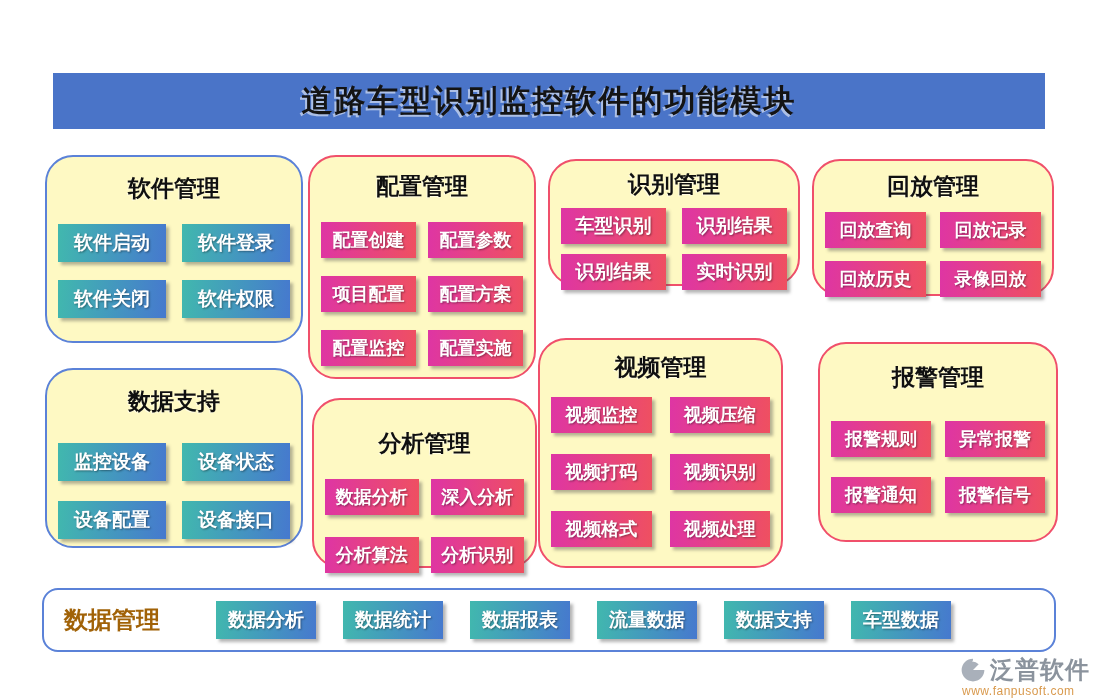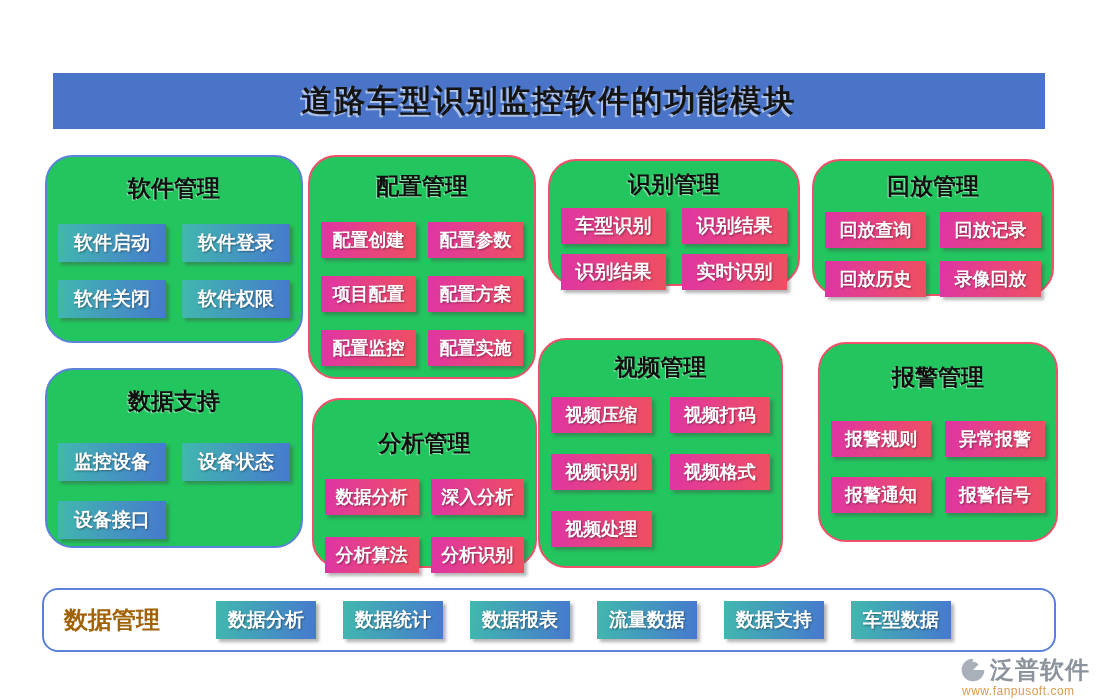--- a/index.html
+++ b/index.html
@@ -6,21 +6,21 @@
   .stage{position:relative;width:1100px;height:700px;background:#ffffff;overflow:hidden;
          font-family:"Liberation Sans",sans-serif;}
 
   
   .banner{position:absolute;left:53px;top:73px;width:992px;height:56px;background:#4a74c8;
           display:flex;align-items:center;justify-content:center;}
   .banner-title{font-family:"Liberation Serif",serif;font-size:31px;font-weight:bold;color:#141414;
           letter-spacing:2px;text-shadow:-2px 2px 0 rgba(255,255,255,.55);white-space:nowrap;}
 
   
-  .card{position:absolute;background:#22c55e;border-radius:28px;display:flex;flex-direction:column;
+  .card{position:absolute;background:#fef9c3;border-radius:28px;display:flex;flex-direction:column;
         align-items:center;box-sizing:border-box;}
   .card.blue{border:2px solid #5b82d8;}
   .card.pink{border:2px solid #f0506b;}
   .card-title{font-family:"Liberation Serif",serif;font-size:23px;font-weight:bold;color:#101010;
         text-align:center;text-shadow:-1px 1px 0 rgba(255,255,255,.5);}
   .btn-grid{display:grid;grid-template-columns:1fr 1fr;width:100%;box-sizing:border-box;padding:0 11px;}
   .btn{display:flex;align-items:center;justify-content:center;color:#ffffff;font-weight:bold;
        font-size:19px;height:38px;cursor:pointer;white-space:nowrap;
        box-shadow:3px 3px 3px rgba(70,70,70,.4);text-shadow:1px 1px 2px rgba(0,0,0,.4);}
   .btn.blue{background:linear-gradient(95deg,#41b8ae 0%,#4679ce 100%);}
@@ -122,37 +122,39 @@
       <div class="btn pink">回放历史</div>
       <div class="btn pink">录像回放</div>
     </div>
   </div>
 
   <div class="card blue c5">
     <div class="card-title">数据支持</div>
     <div class="btn-grid">
       <div class="btn blue">监控设备</div>
       <div class="btn blue">设备状态</div>
+      <div class="btn blue">设备配置</div>
       <div class="btn blue">设备接口</div>
     </div>
   </div>
 
   <div class="card pink c6">
     <div class="card-title">分析管理</div>
     <div class="btn-grid">
       <div class="btn pink">数据分析</div>
       <div class="btn pink">深入分析</div>
       <div class="btn pink">分析算法</div>
       <div class="btn pink">分析识别</div>
     </div>
   </div>
 
   <div class="card pink c7">
     <div class="card-title">视频管理</div>
     <div class="btn-grid">
+      <div class="btn pink">视频监控</div>
       <div class="btn pink">视频压缩</div>
       <div class="btn pink">视频打码</div>
       <div class="btn pink">视频识别</div>
       <div class="btn pink">视频格式</div>
       <div class="btn pink">视频处理</div>
     </div>
   </div>
 
   <div class="card pink c8">
     <div class="card-title">报警管理</div>

